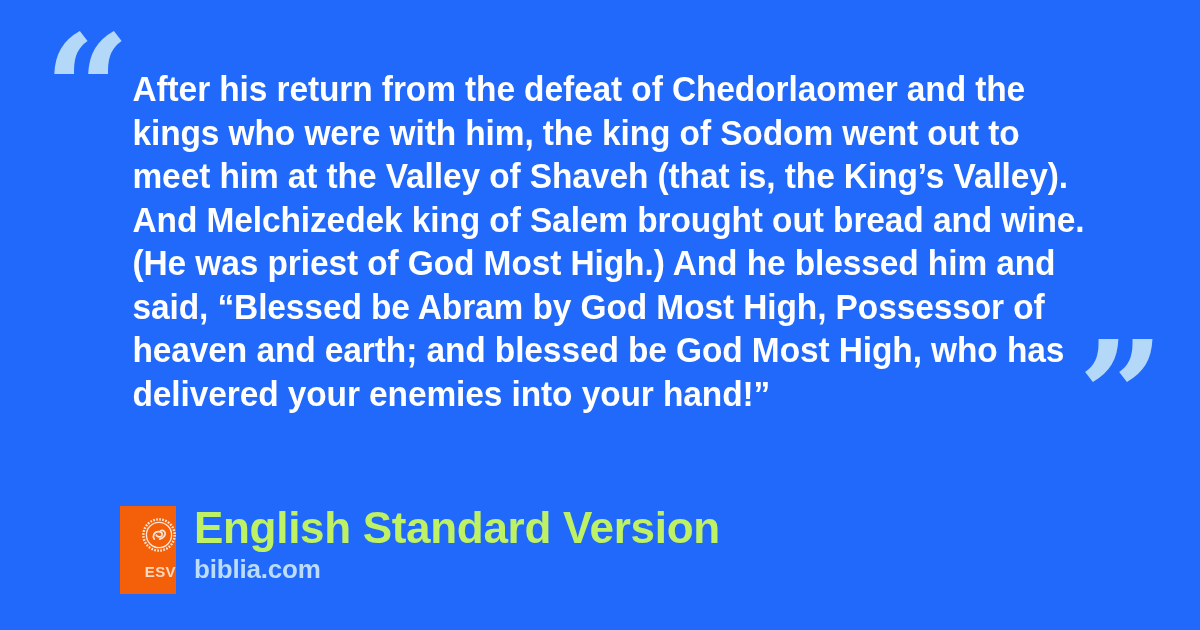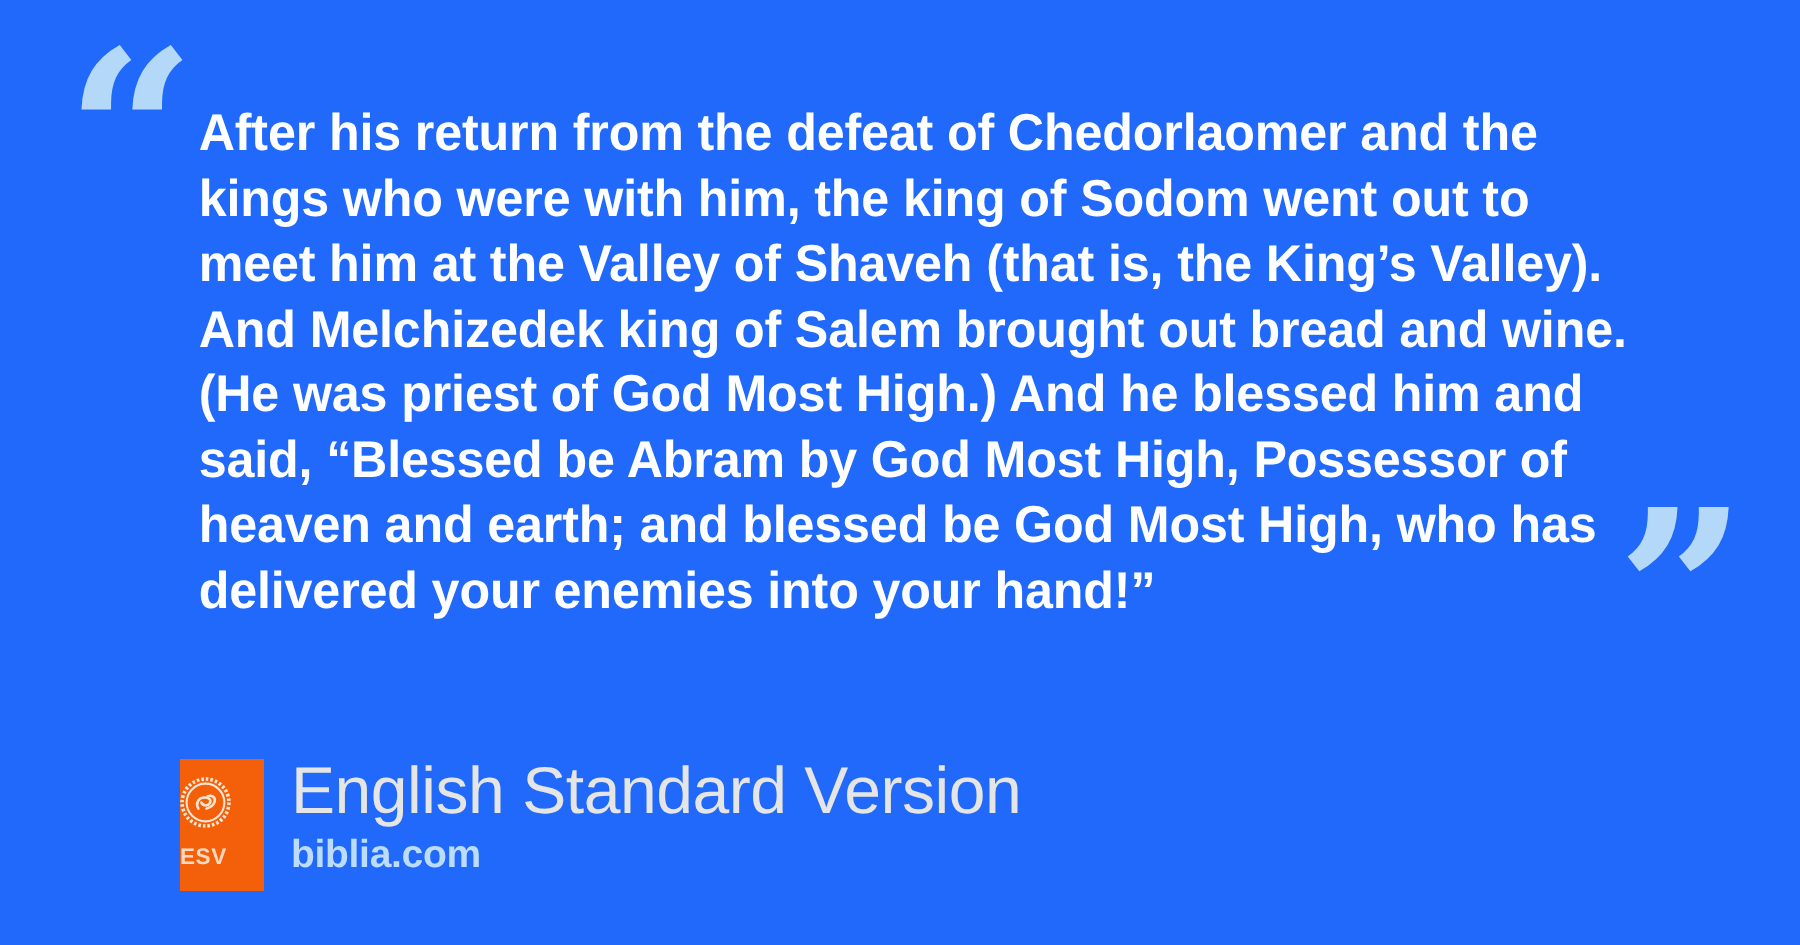--- a/index.html
+++ b/index.html
@@ -69,21 +69,21 @@
     display: flex;
     align-items: flex-start;
   }
 
   #esv-logo {
     width: 56px;
     height: 88px;
     background: #f4600a;
     display: flex;
     flex-direction: column;
-    align-items: flex-start;
+    align-items: flex-end;
     justify-content: flex-start;
     padding-top: 12px;
     box-sizing: border-box;
     flex: none;
   }
   #esv-seal {
     width: 34px;
     height: 34px;
     display: block;
   }
@@ -97,23 +97,23 @@
     line-height: 1;
   }
 
   #attribution-text {
     margin-left: 18px;
     display: flex;
     flex-direction: column;
     justify-content: flex-start;
   }
   #version-name {
-    color: #e5e5e5;
+    color: #bef264;
     font-family: "Liberation Sans", sans-serif;
-    font-weight: 400;
+    font-weight: 700;
     font-size: 44px;
     line-height: 48px;
     letter-spacing: -0.3px;
     margin-top: -2px;
   }
   #site-name {
     color: #bcdcfb;
     font-family: Liberation Sans, sans-serif;
     font-weight: 700;
     font-size: 26px;

